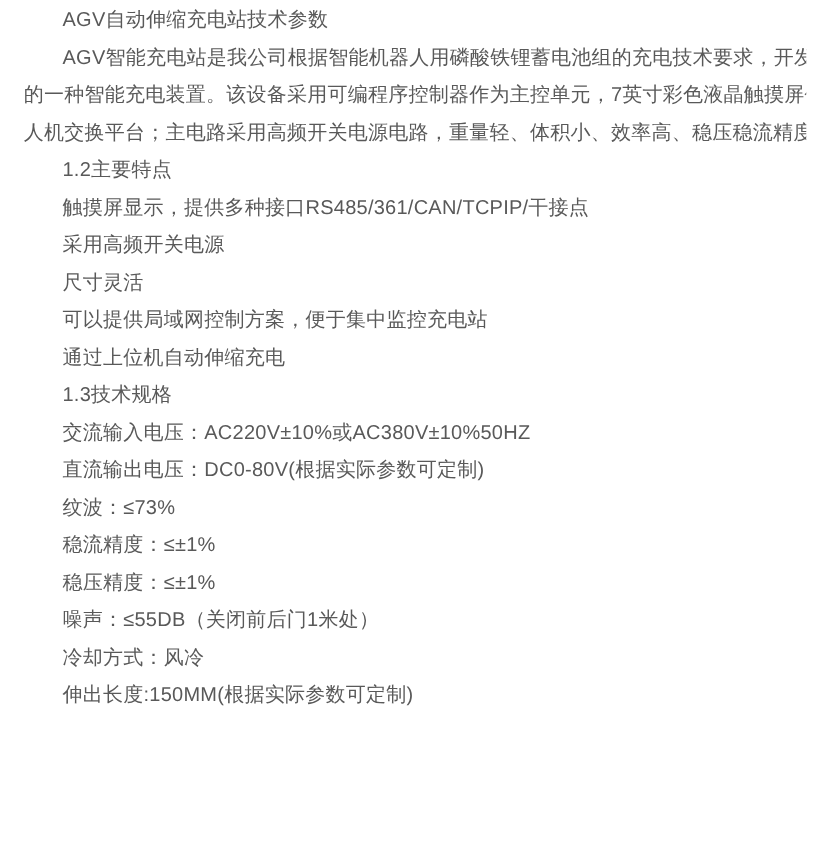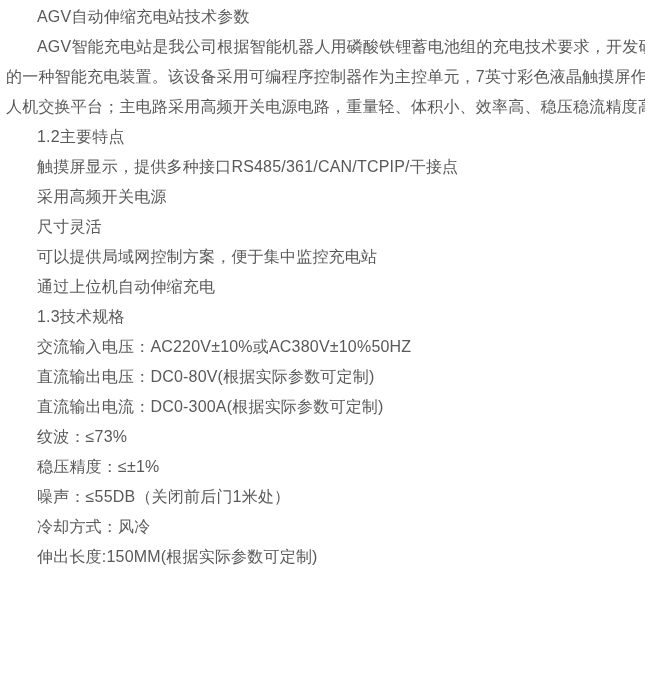--- a/index.html
+++ b/index.html
@@ -20,20 +20,21 @@
     padding: 2px 5px 0 6px;
     color: #595959;
     font-size: 16px;
   }
   .line {
     height: 30px;
     line-height: 30px;
     white-space: nowrap;
     overflow: hidden;
     letter-spacing: 0.2px;
+    margin-left: 13px;
   }
   .line.indent {
     padding-left: 31px;
   }
 </style>
 </head>
 <body>
 
 <div class="doc" style="color: rgb(89, 89, 89);">
     <div class="line indent">AGV自动伸缩充电站技术参数</div>
@@ -42,19 +43,19 @@
     <div class="line">人机交换平台；主电路采用高频开关电源电路，重量轻、体积小、效率高、稳压稳流精度高等</div>
     <div class="line indent">1.2主要特点</div>
     <div class="line indent">触摸屏显示，提供多种接口RS485/361/CAN/TCPIP/干接点</div>
     <div class="line indent">采用高频开关电源</div>
     <div class="line indent">尺寸灵活</div>
     <div class="line indent">可以提供局域网控制方案，便于集中监控充电站</div>
     <div class="line indent">通过上位机自动伸缩充电</div>
     <div class="line indent">1.3技术规格</div>
     <div class="line indent">交流输入电压：AC220V±10%或AC380V±10%50HZ</div>
     <div class="line indent">直流输出电压：DC0-80V(根据实际参数可定制)</div>
-    <div class="line indent">直流输出电流：DC0-300A(根据实际参数可定制)</div>
     <div class="line indent">纹波：≤73%</div>
+    <div class="line indent">稳流精度：≤±1%</div>
     <div class="line indent">稳压精度：≤±1%</div>
     <div class="line indent">噪声：≤55DB（关闭前后门1米处）</div>
     <div class="line indent">冷却方式：风冷</div>
     <div class="line indent">伸出长度:150MM(根据实际参数可定制)</div>
   </div>
 
 </body></html>

